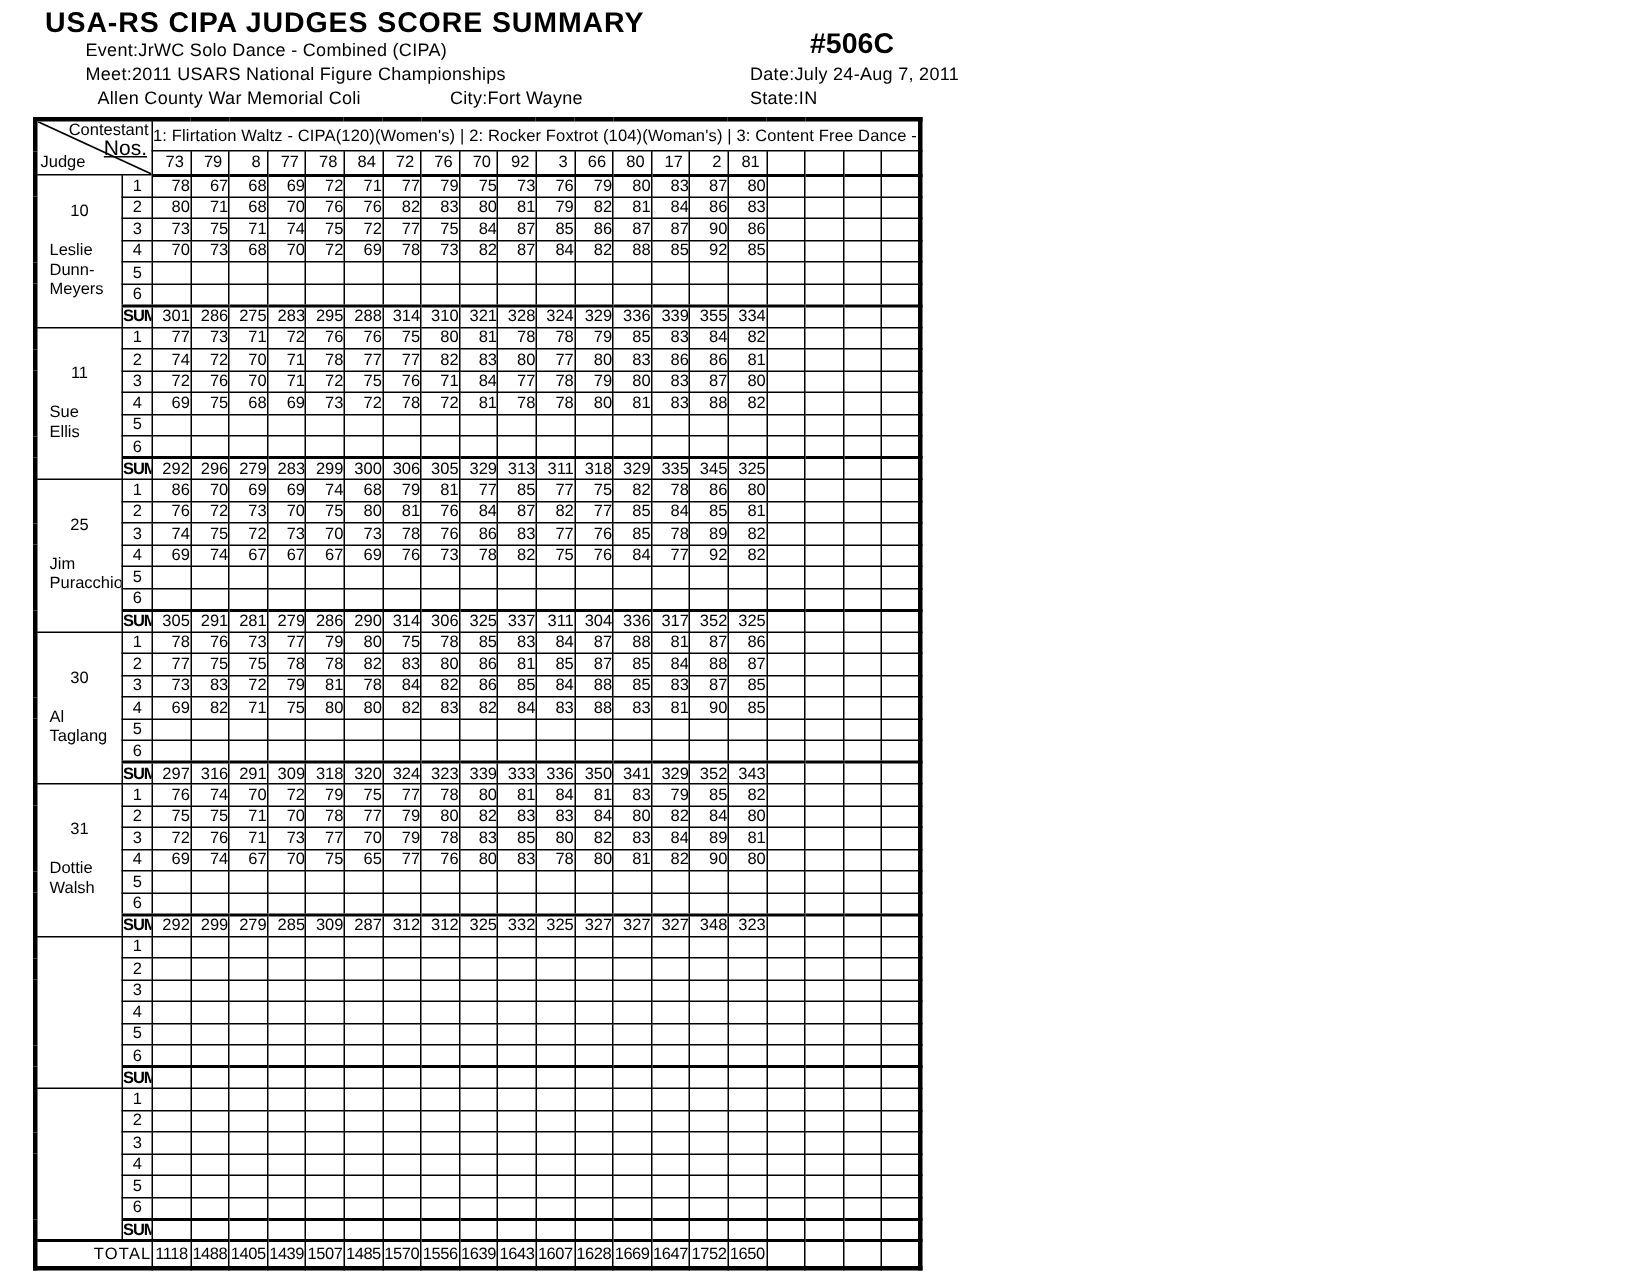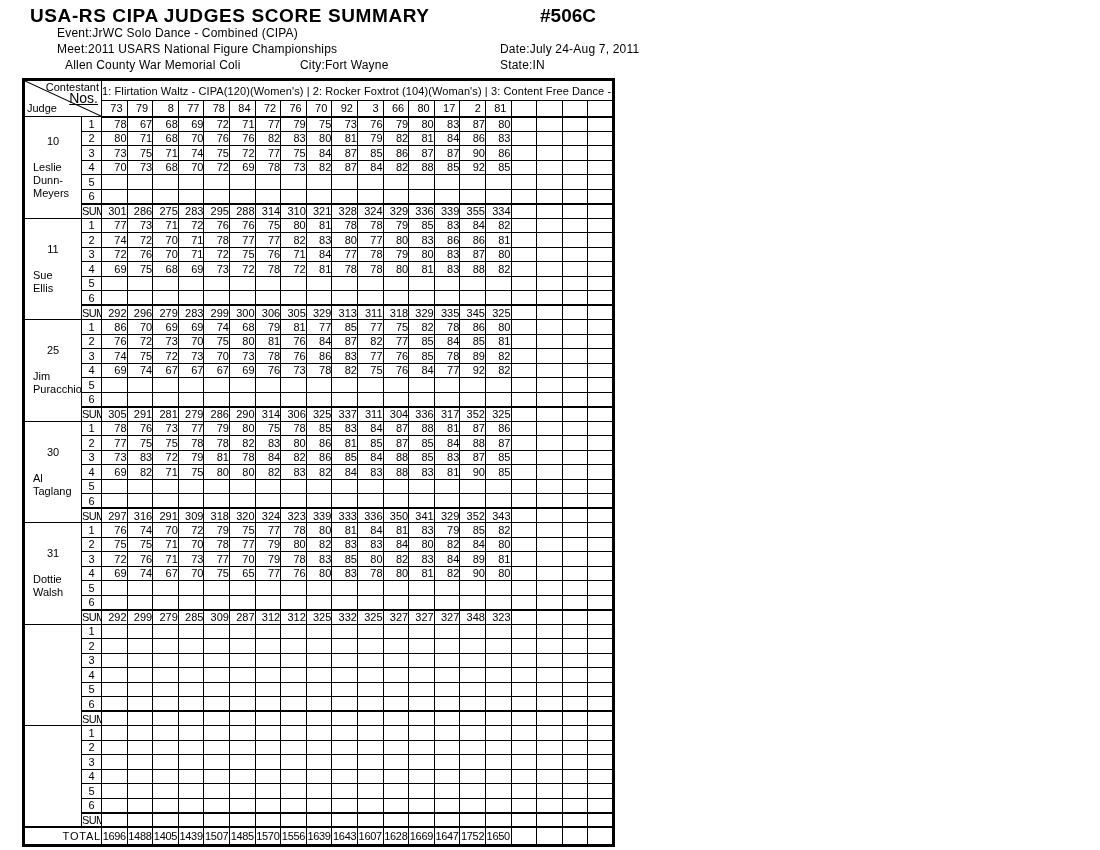--- a/index.html
+++ b/index.html
@@ -1,19 +1,19 @@
 <!DOCTYPE html>
 <html><head>
 <meta charset="utf-8">
 <style>
   html,body{margin:0;padding:0;background:#fff;}
   body{width:1100px;height:850px;position:relative;font-family:"Liberation Sans",sans-serif;color:#000;overflow:hidden;}
   .abs{position:absolute;}
   .page-title{left:30px;top:5px;font-size:19px;font-weight:bold;letter-spacing:0.6px;white-space:nowrap;}
-  .doc-num{left:540px;top:5px;font-size:19px;font-weight:bold;}
+  .doc-num{left:540px;top:19px;font-size:19px;font-weight:bold;}
   .meta{font-size:12px;letter-spacing:0.2px;white-space:nowrap;}
   .meta b{font-weight:normal;padding-left:32px;}
   .m-event{left:25px;top:26px;}
   .m-meet{left:25px;top:42px;}
   .m-date{left:468px;top:42px;}
   .m-venue{left:25px;top:58px;margin-left:40px;}
   .m-city{left:268px;top:58px;}
   .m-state{left:468px;top:58px;}
 
   table.score{position:absolute;left:22px;top:78px;border-collapse:collapse;table-layout:fixed;width:590px;border:3px solid #000;}
@@ -29,21 +29,21 @@
   tr.totalrow td{border-top:2px solid #000;}
   td.ehead{white-space:nowrap;overflow:visible;font-size:10.5px;letter-spacing:0.1px;padding-left:4px;font-weight:normal;}
   td.corner{position:relative;overflow:visible;}
   .corner-wrap{position:absolute;left:0;top:0;right:0;bottom:0;}
   .corner-wrap svg{position:absolute;left:0;top:0;width:100%;height:100%;}
   .lbl-contestant{position:absolute;right:2px;top:0px;font-size:11px;}
   .lbl-nos{position:absolute;right:3px;top:11px;font-size:14px;text-decoration:underline;}
   .lbl-judge{position:absolute;left:2px;bottom:2px;font-size:11px;}
   td.sc{text-align:right;padding-right:3px;}
   td.rlabel{text-align:center;}
-  td.sumlbl{font-size:10px;letter-spacing:-0.7px;text-align:left;padding-left:1px;}
+  td.sumlbl{font-size:10px;letter-spacing:-0.7px;text-align:left;padding-left:1px;font-weight:bold;}
   td.judge{vertical-align:top;}
   .jnum{text-align:center;font-size:11px;}
   .jname{margin-top:14px;padding-left:8px;font-size:11px;line-height:13px;white-space:pre-line;overflow-wrap:break-word;width:54px;}
   td.tlabel{text-align:right;font-size:11.5px;letter-spacing:0.8px;}
   td.tc{text-align:center;font-size:10.5px;letter-spacing:-0.3px;padding:0;}
 </style>
 </head>
 <body>
 
 <div class="abs page-title">USA-RS CIPA JUDGES SCORE SUMMARY</div>
@@ -1266,21 +1266,21 @@
         <td class="sc"></td>
         <td class="sc"></td>
         <td class="sc"></td>
         <td class="sc gl"></td>
         <td class="sc"></td>
         <td class="sc"></td>
         <td class="sc"></td>
       </tr>
       <tr class="totalrow">
         <td class="tlabel" colspan="2">TOTAL</td>
-        <td class="tc gl">1696</td>
+        <td class="tc gl">1118</td>
         <td class="tc">1488</td>
         <td class="tc">1405</td>
         <td class="tc">1439</td>
         <td class="tc gl">1507</td>
         <td class="tc">1485</td>
         <td class="tc">1570</td>
         <td class="tc">1556</td>
         <td class="tc gl">1639</td>
         <td class="tc">1643</td>
         <td class="tc">1607</td>

